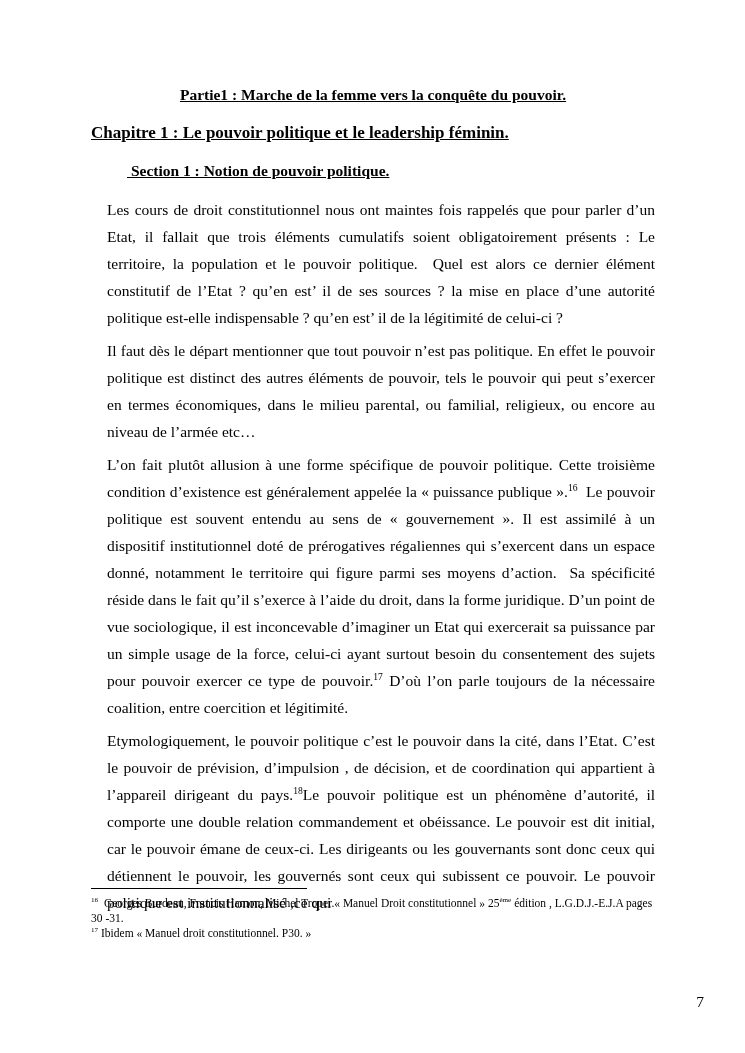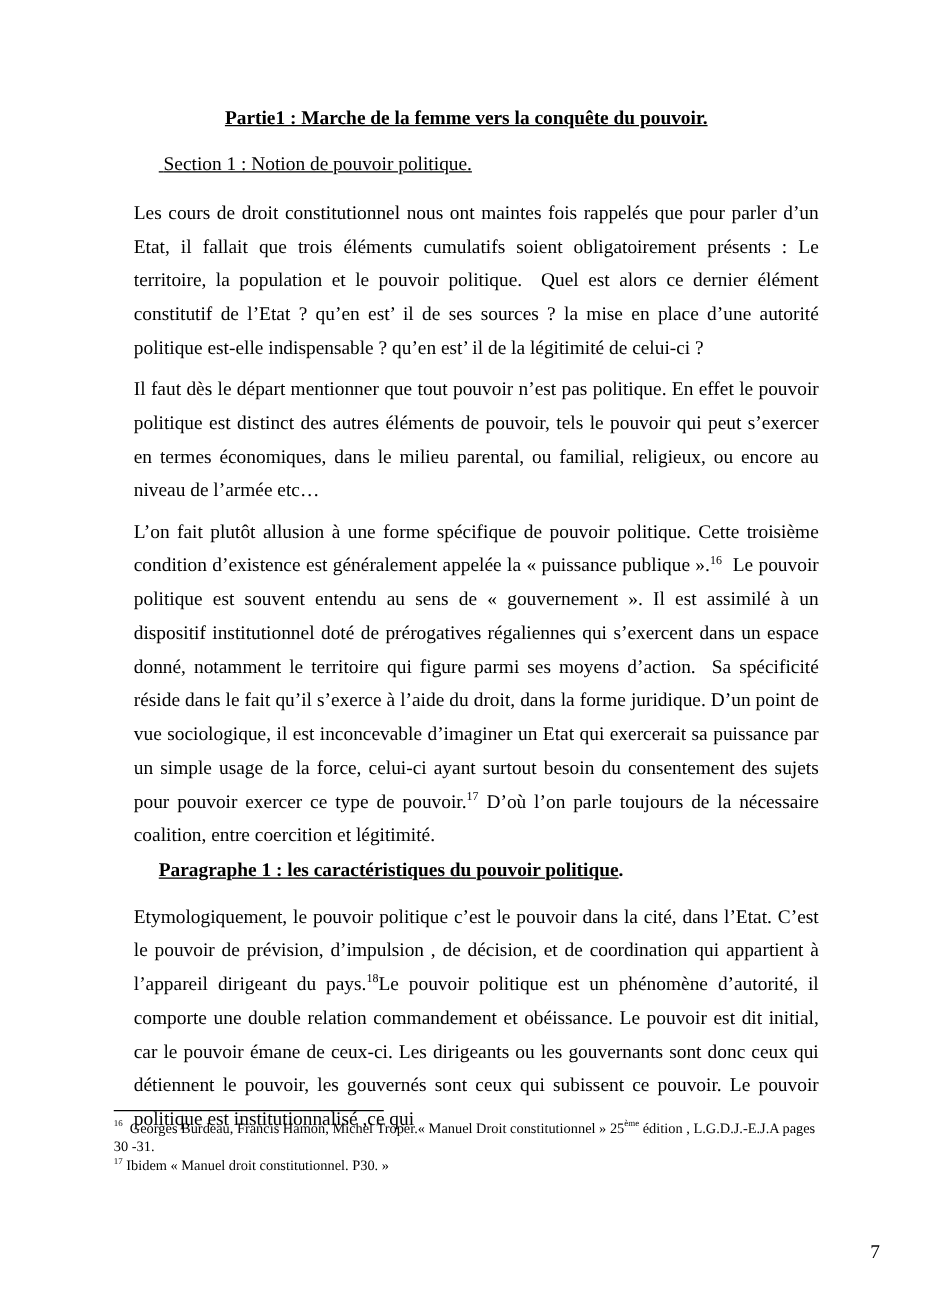--- a/index.html
+++ b/index.html
@@ -24,21 +24,21 @@
   }
   .chapter-heading {
     font-size: 17px;
     font-weight: bold;
     text-decoration: underline;
     margin: 0 0 19px 0;
     white-space: pre-wrap;
   }
   .section-heading {
     font-size: 15.5px;
-    font-weight: normal;
+    font-weight: bold;
     text-decoration: underline;
     margin: 0 0 16px 36px;
     white-space: pre-wrap;
   }
   .para {
     font-size: 15.5px;
     line-height: 27px;
     text-align: justify;
     margin: 0 0 6px 16px;
     white-space: pre-wrap;
@@ -81,30 +81,30 @@
     font-size: 15.5px;
   }
 </style>
 </head>
 <body>
 
 <div class="page">
 
   <h1 class="doc-title">Partie1 : Marche de la femme vers la conquête du pouvoir.</h1>
 
+  <h2 class="chapter-heading">Chapitre 1 : Le pouvoir politique et le leadership féminin.</h2>
 
   <h3 class="section-heading"> Section 1 : Notion de pouvoir politique.</h3>
 
   <p class="para"><span>Les cours de droit constitutionnel nous ont maintes fois rappelés que pour parler d’un Etat, il fallait que trois éléments cumulatifs soient obligatoirement présents : Le territoire, la population et le pouvoir politique.  Quel est alors ce dernier élément constitutif de l’Etat ? qu’en est’ il de ses sources ? la mise en place d’une autorité politique est-elle indispensable ? qu’en est’ il de la légitimité de celui-ci ?</span></p>
 
   <p class="para"><span>Il faut dès le départ mentionner que tout pouvoir n’est pas politique. En effet le pouvoir politique est distinct des autres éléments de pouvoir, tels le pouvoir qui peut s’exercer en termes économiques, dans le milieu parental, ou familial, religieux, ou encore au niveau de l’armée etc…</span></p>
 
   <p class="para"><span>L’on fait plutôt allusion à une forme spécifique de pouvoir politique. Cette troisième condition d’existence est généralement appelée la « puissance publique ».</span><sup>16</sup><span>  Le pouvoir politique est souvent entendu au sens de « gouvernement ». Il est assimilé à un dispositif institutionnel doté de prérogatives régaliennes qui s’exercent dans un espace donné, notamment le territoire qui figure parmi ses moyens d’action.  Sa spécificité réside dans le fait qu’il s’exerce à l’aide du droit, dans la forme juridique. D’un point de vue sociologique, il est inconcevable d’imaginer un Etat qui exercerait sa puissance par un simple usage de la force, celui-ci ayant surtout besoin du consentement des sujets pour pouvoir exercer ce type de pouvoir.</span><sup>17</sup><span> D’où l’on parle toujours de la nécessaire coalition, entre coercition et légitimité.</span></p>
 
-  <h3 class="sub-heading"><span class="underlined">Paragraphe 1 : les caractéristiques du pouvoir politique</span><span>.</span></h3>
 
   <p class="para"><span>Etymologiquement, le pouvoir politique c’est le pouvoir dans la cité, dans l’Etat. C’est le pouvoir de prévision, d’impulsion , de décision, et de coordination qui appartient à l’appareil dirigeant du pays.</span><sup>18</sup><span>Le pouvoir politique est un phénomène d’autorité, il comporte une double relation commandement et obéissance. Le pouvoir est dit initial, car le pouvoir émane de ceux-ci. Les dirigeants ou les gouvernants sont donc ceux qui détiennent le pouvoir, les gouvernés sont ceux qui subissent ce pouvoir. Le pouvoir politique est institutionnalisé ,ce qui</span></p>
 
   <div class="footnotes">
     <hr class="footnote-sep">
     <p class="footnote"><sup>16</sup><span>  Georges Burdeau, Francis Hamon, Michel Troper.« Manuel Droit constitutionnel » 25</span><sup>ème</sup><span> édition , L.G.D.J.-E.J.A pages  30 -31.</span></p>
     <p class="footnote"><sup>17</sup><span> Ibidem « Manuel droit constitutionnel. P30. »</span></p>
   </div>
 
   <div class="page-number">7</div>

